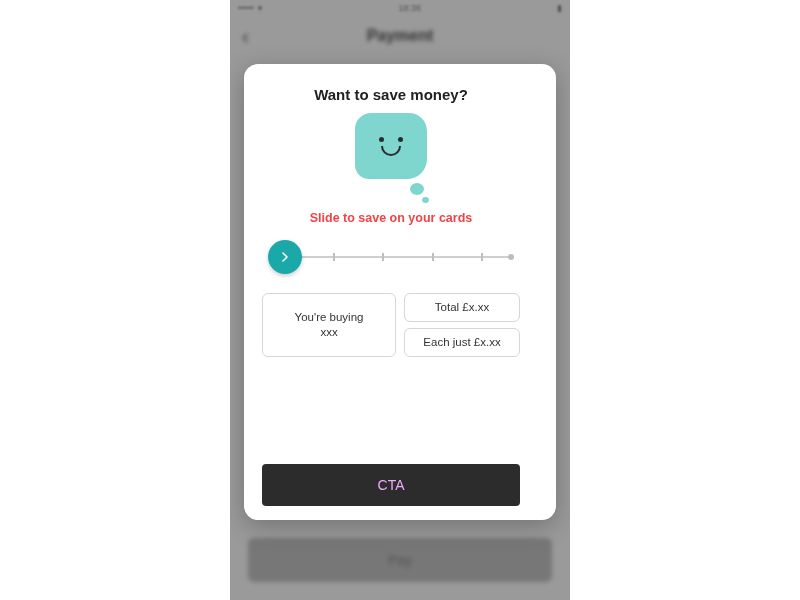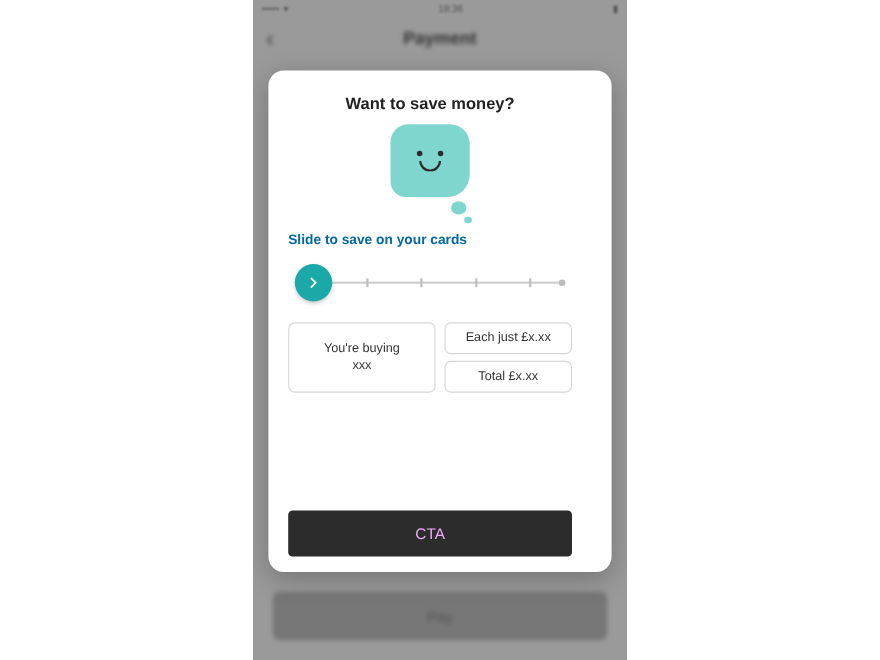--- a/index.html
+++ b/index.html
@@ -98,24 +98,24 @@
     position:relative;
   }
   .face { display:flex; flex-direction:column; align-items:center; gap:4px; }
   .eyes { display:flex; gap:14px; }
   .eye { width:5px; height:5px; background:#2b2b2b; border-radius:50%; }
   .smile { width:20px; height:10px; border:2px solid #2b2b2b; border-top:none; border-radius:0 0 20px 20px; }
   .bubble1 { width:14px; height:12px; background:#7fd6cf; border-radius:50%; position:relative; left:26px; top:4px; }
   .bubble2 { width:7px; height:6px; background:#7fd6cf; border-radius:50%; position:relative; left:34px; top:6px; }
 
   .slider-label {
-    text-align:left;
+    text-align:center;
     font-size:12.5px;
     font-weight:600;
-    color:#0369a1;
+    color:#ef4444;
     margin-bottom:14px;
   }
 
   .slider {
     position:relative;
     height:36px;
     margin: 0 6px 18px 6px;
   }
   .track {
     position:absolute; left:16px; right:4px; top:50%;
@@ -223,24 +223,24 @@
       </div>
     </div>
 
     <div class="summary">
       <div class="box box-left">
         <span>You're buying</span>
         <span>xxx</span>
       </div>
       <div class="right-col">
         <div class="box box-right">
-          <span>Each just £x.xx</span>
+          <span>Total £x.xx</span>
         </div>
         <div class="box box-right">
-          <span>Total £x.xx</span>
+          <span>Each just £x.xx</span>
         </div>
       </div>
     </div>
 
     <button class="cta">
       <span>CTA</span>
     </button>
 
   </div>
 </div>

